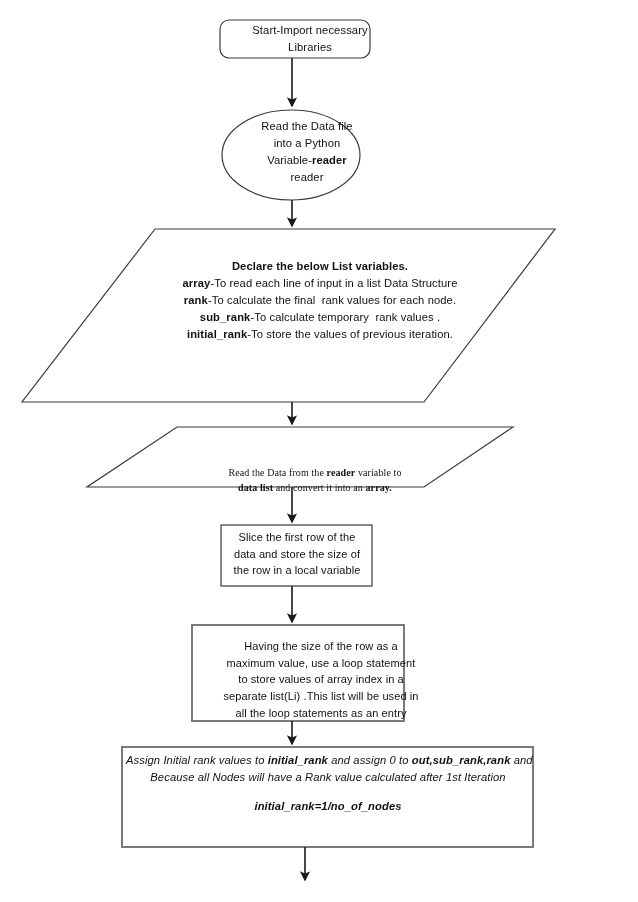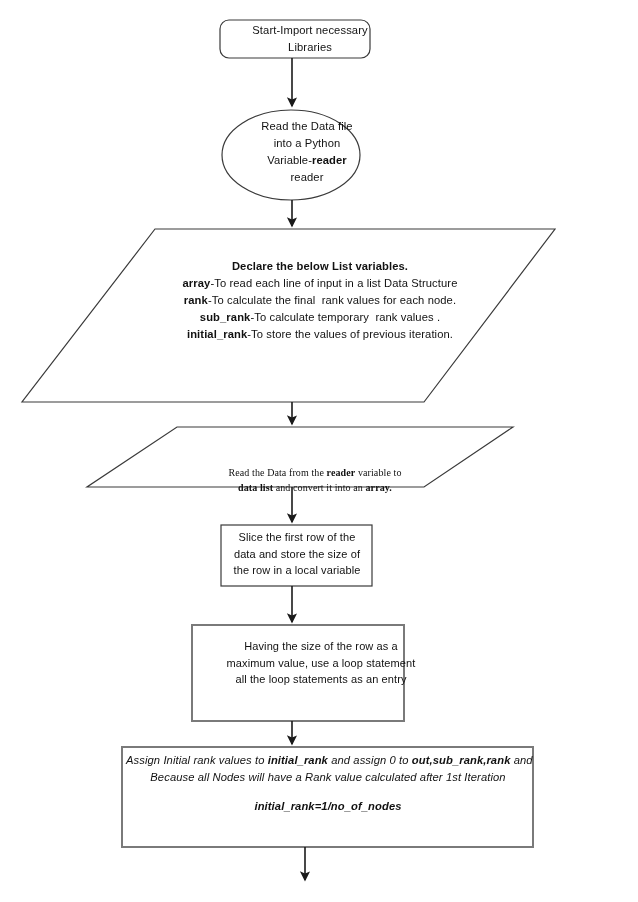--- a/index.html
+++ b/index.html
@@ -125,20 +125,22 @@
 
   <div class="node-text t-slice">
     <span class="ln">Slice the first row of the</span>
     <span class="ln">data and store the size of</span>
     <span class="ln">the row in a local variable</span>
   </div>
 
   <div class="node-text t-loop">
     <span class="ln">Having the size of the row as a</span>
     <span class="ln">maximum value, use a loop statement</span>
+    <span class="ln">to store values of array index in a</span>
+    <span class="ln">separate list(Li) .This list will be used in</span>
     <span class="ln">all the loop statements as an entry</span>
   </div>
 
   <div class="node-text t-assign">
     <span class="ln">Assign Initial rank values to <b>initial_rank</b> and assign 0 to <b>out,sub_rank,rank</b> and</span>
     <span class="ln">Because all Nodes will have a Rank value calculated after 1st Iteration</span>
     <span class="gap-line"></span>
     <span class="ln"><b>initial_rank=1/no_of_nodes</b></span>
   </div>
 

